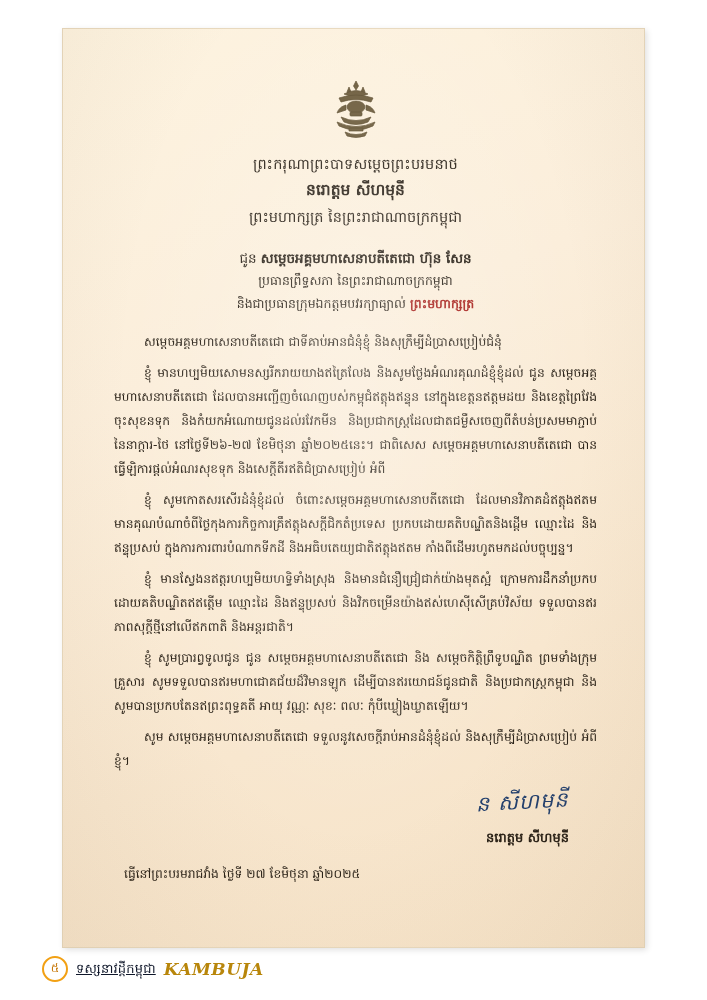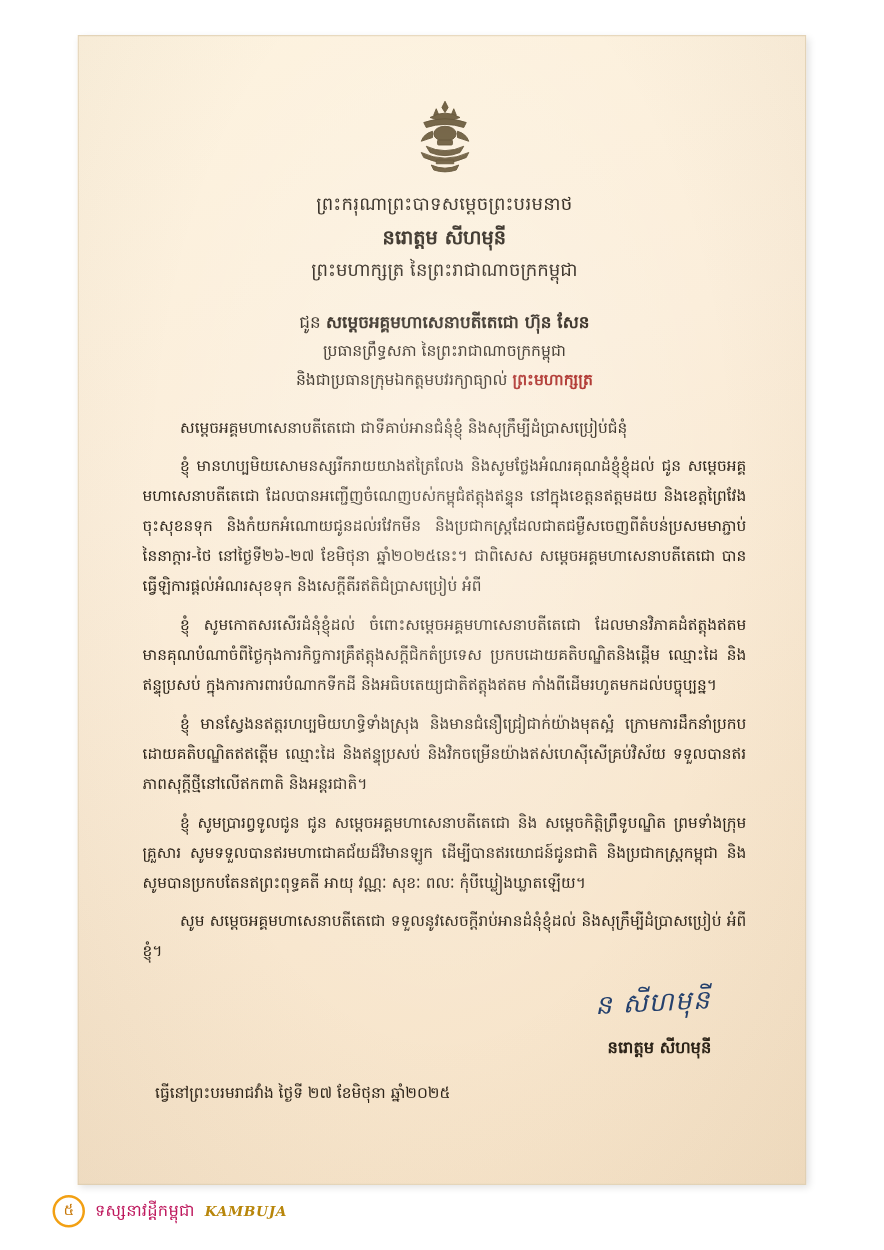--- a/index.html
+++ b/index.html
@@ -143,28 +143,29 @@
     border: 2px solid #f2a013;
     color: #c8790a;
     font-size: 12px;
     display: flex;
     align-items: center;
     justify-content: center;
     background: #ffffff;
   }
   .footer-title {
     font-size: 13px;
-    color: #be185d;
+    color: #0f172a;
     letter-spacing: .2px;
+    text-decoration: underline;
   }
   .footer-brand {
     font-family: "DejaVu Serif", serif;
     font-style: italic;
     font-weight: bold;
-    font-size: 11px;
+    font-size: 17px;
     color: #b8860b;
     letter-spacing: .5px;
   }
 </style>
 </head>
 <body>
 
 <div class="page">
 
   <div class="sheet">

